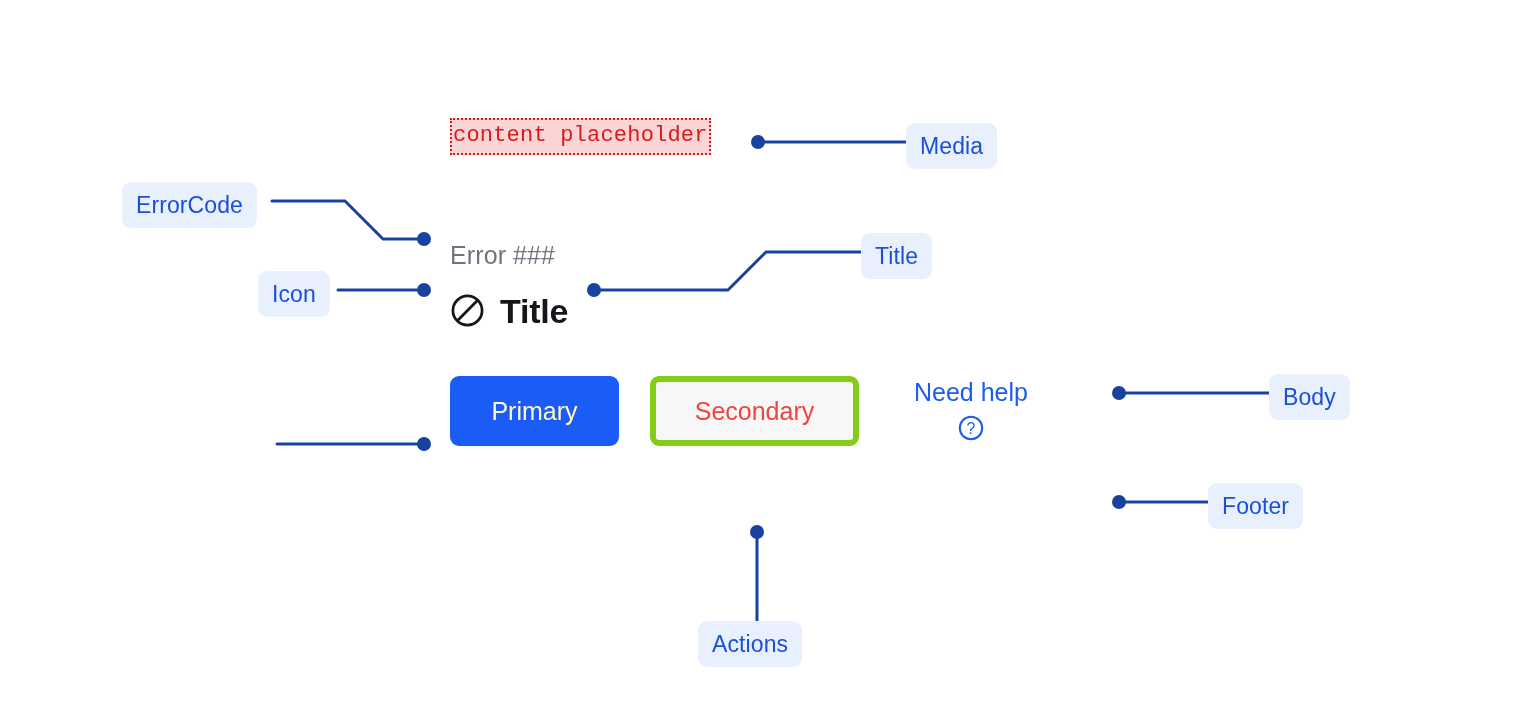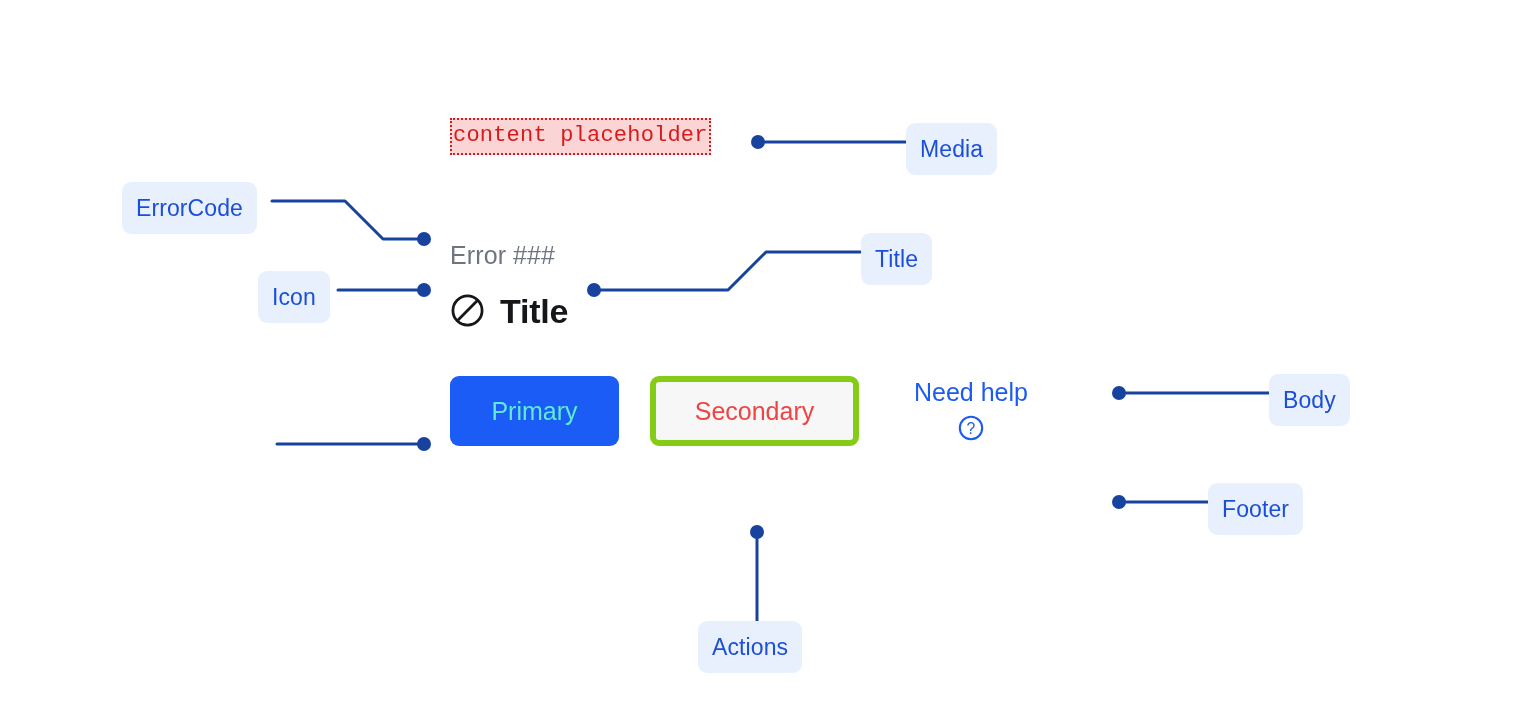--- a/index.html
+++ b/index.html
@@ -31,21 +31,21 @@
     height: 724px;
     pointer-events: none;
   }
 
   
   .pill {
     position: absolute;
     display: flex;
     align-items: center;
     justify-content: center;
-    height: 52px;
+    height: 46px;
     padding: 0 14px;
     border-radius: 9px;
     background: #e9f0fd;
     color: #1b4fd8;
     font-size: 23px;
     line-height: 1;
     white-space: nowrap;
     letter-spacing: 0.1px;
   }
 
@@ -119,21 +119,21 @@
     height: 70px;
     font-size: 25px;
     border-radius: 9px;
     line-height: 1;
     cursor: pointer;
     border: none;
     font-family: "Liberation Sans", sans-serif;
   }
   .btn-primary {
     background: #1a5cf5;
-    color: #5eead4;
+    color: #fef9c3;
     padding: 0 30px;
     min-width: 169px;
     text-align: center;
   }
   .btn-secondary {
     background: #f7f7f7;
     color: #ef4444;
     border: 6px solid #84cc16;
     padding: 0 30px;
     min-width: 209px;

